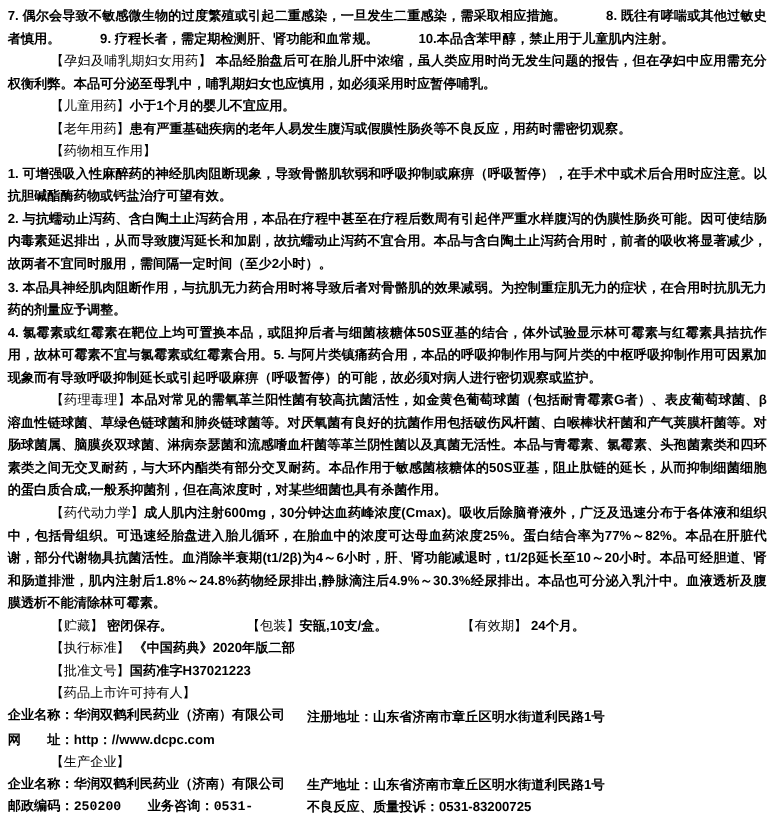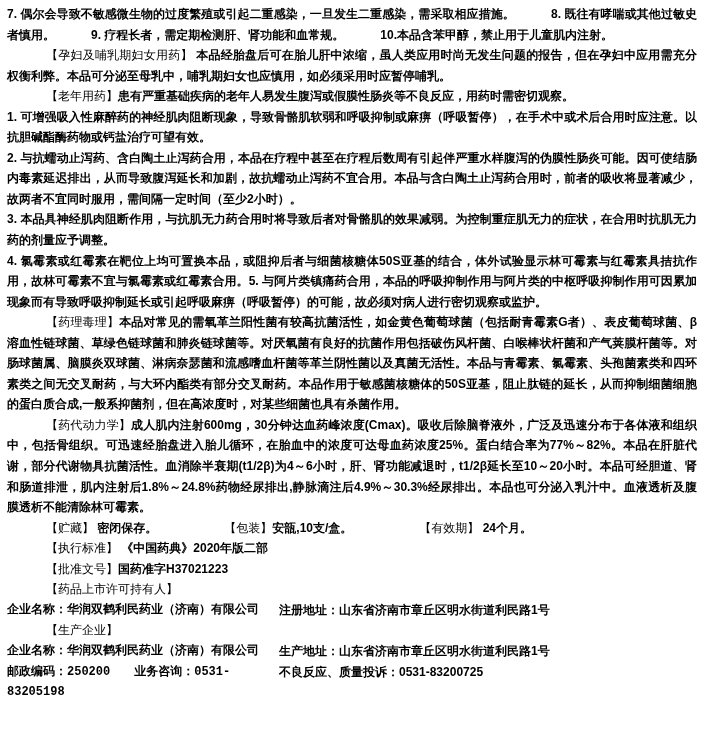--- a/index.html
+++ b/index.html
@@ -22,23 +22,25 @@
 </style>
 </head>
 <body>
 
 <div class="page">
 
   <p><span>7. 偶尔会导致不敏感微生物的过度繁殖或引起二重感染，一旦发生二重感染，需采取相应措施。　　　8. 既往有哮喘或其他过敏史者慎用。　　　9. 疗程长者，需定期检测肝、肾功能和血常规。　　　10.本品含苯甲醇，禁止用于儿童肌内注射。</span></p>
 
   <p><b class="sec">【孕妇及哺乳期妇女用药】</b><span> 本品经胎盘后可在胎儿肝中浓缩，虽人类应用时尚无发生问题的报告，但在孕妇中应用需充分权衡利弊。本品可分泌至母乳中，哺乳期妇女也应慎用，如必须采用时应暂停哺乳。</span></p>
 
+  <p><b class="sec">【儿童用药】</b><span>小于1个月的婴儿不宜应用。</span></p>
 
   <p><b class="sec">【老年用药】</b><span>患有严重基础疾病的老年人易发生腹泻或假膜性肠炎等不良反应，用药时需密切观察。</span></p>
 
+  <p><b class="sec">【药物相互作用】</b></p>
 
   <p><span>1. 可增强吸入性麻醉药的神经肌肉阻断现象，导致骨骼肌软弱和呼吸抑制或麻痹（呼吸暂停），在手术中或术后合用时应注意。以抗胆碱酯酶药物或钙盐治疗可望有效。</span></p>
   <p><span>2. 与抗蠕动止泻药、含白陶土止泻药合用，本品在疗程中甚至在疗程后数周有引起伴严重水样腹泻的伪膜性肠炎可能。因可使结肠内毒素延迟排出，从而导致腹泻延长和加剧，故抗蠕动止泻药不宜合用。本品与含白陶土止泻药合用时，前者的吸收将显著减少，故两者不宜同时服用，需间隔一定时间（至少2小时）。</span></p>
   <p><span>3. 本品具神经肌肉阻断作用，与抗肌无力药合用时将导致后者对骨骼肌的效果减弱。为控制重症肌无力的症状，在合用时抗肌无力药的剂量应予调整。</span></p>
   <p><span>4. 氯霉素或红霉素在靶位上均可置换本品，或阻抑后者与细菌核糖体50S亚基的结合，体外试验显示林可霉素与红霉素具拮抗作用，故林可霉素不宜与氯霉素或红霉素合用。5. 与阿片类镇痛药合用，本品的呼吸抑制作用与阿片类的中枢呼吸抑制作用可因累加现象而有导致呼吸抑制延长或引起呼吸麻痹（呼吸暂停）的可能，故必须对病人进行密切观察或监护。</span></p>
 
 
   <p><b class="sec">【药理毒理】</b><span>本品对常见的需氧革兰阳性菌有较高抗菌活性，如金黄色葡萄球菌（包括耐青霉素G者）、表皮葡萄球菌、β溶血性链球菌、草绿色链球菌和肺炎链球菌等。对厌氧菌有良好的抗菌作用包括破伤风杆菌、白喉棒状杆菌和产气荚膜杆菌等。对肠球菌属、脑膜炎双球菌、淋病奈瑟菌和流感嗜血杆菌等革兰阴性菌以及真菌无活性。本品与青霉素、氯霉素、头孢菌素类和四环素类之间无交叉耐药，与大环内酯类有部分交叉耐药。本品作用于敏感菌核糖体的50S亚基，阻止肽链的延长，从而抑制细菌细胞的蛋白质合成,一般系抑菌剂，但在高浓度时，对某些细菌也具有杀菌作用。</span></p>
 
   <p><b class="sec">【药代动力学】</b><span>成人肌内注射600mg，30分钟达血药峰浓度(Cmax)。吸收后除脑脊液外，广泛及迅速分布于各体液和组织中，包括骨组织。可迅速经胎盘进入胎儿循环，在胎血中的浓度可达母血药浓度25%。蛋白结合率为77%～82%。本品在肝脏代谢，部分代谢物具抗菌活性。血消除半衰期(t1/2β)为4～6小时，肝、肾功能减退时，t1/2β延长至10～20小时。本品可经胆道、肾和肠道排泄，肌内注射后1.8%～24.8%药物经尿排出,静脉滴注后4.9%～30.3%经尿排出。本品也可分泌入乳汁中。血液透析及腹膜透析不能清除林可霉素。</span></p>
@@ -49,20 +51,21 @@
 
   <p><b class="sec">【批准文号】</b><span>国药准字H37021223</span></p>
 
   <p><b class="sec">【药品上市许可持有人】</b></p>
 
   <div class="row2">
     <div class="left">企业名称：华润双鹤利民药业（济南）有限公司</div>
     <div class="right">注册地址：山东省济南市章丘区明水街道利民路1号</div>
   </div>
 
+  <p style="text-align:left;">网　　址：http：//www.dcpc.com</p>
 
   <p><b class="sec">【生产企业】</b></p>
 
   <div class="row2">
     <div class="left">企业名称：华润双鹤利民药业（济南）有限公司</div>
     <div class="right">生产地址：山东省济南市章丘区明水街道利民路1号</div>
   </div>
 
   <div class="row2">
     <div class="left">邮政编码：250200　　业务咨询：0531-83205198</div>

